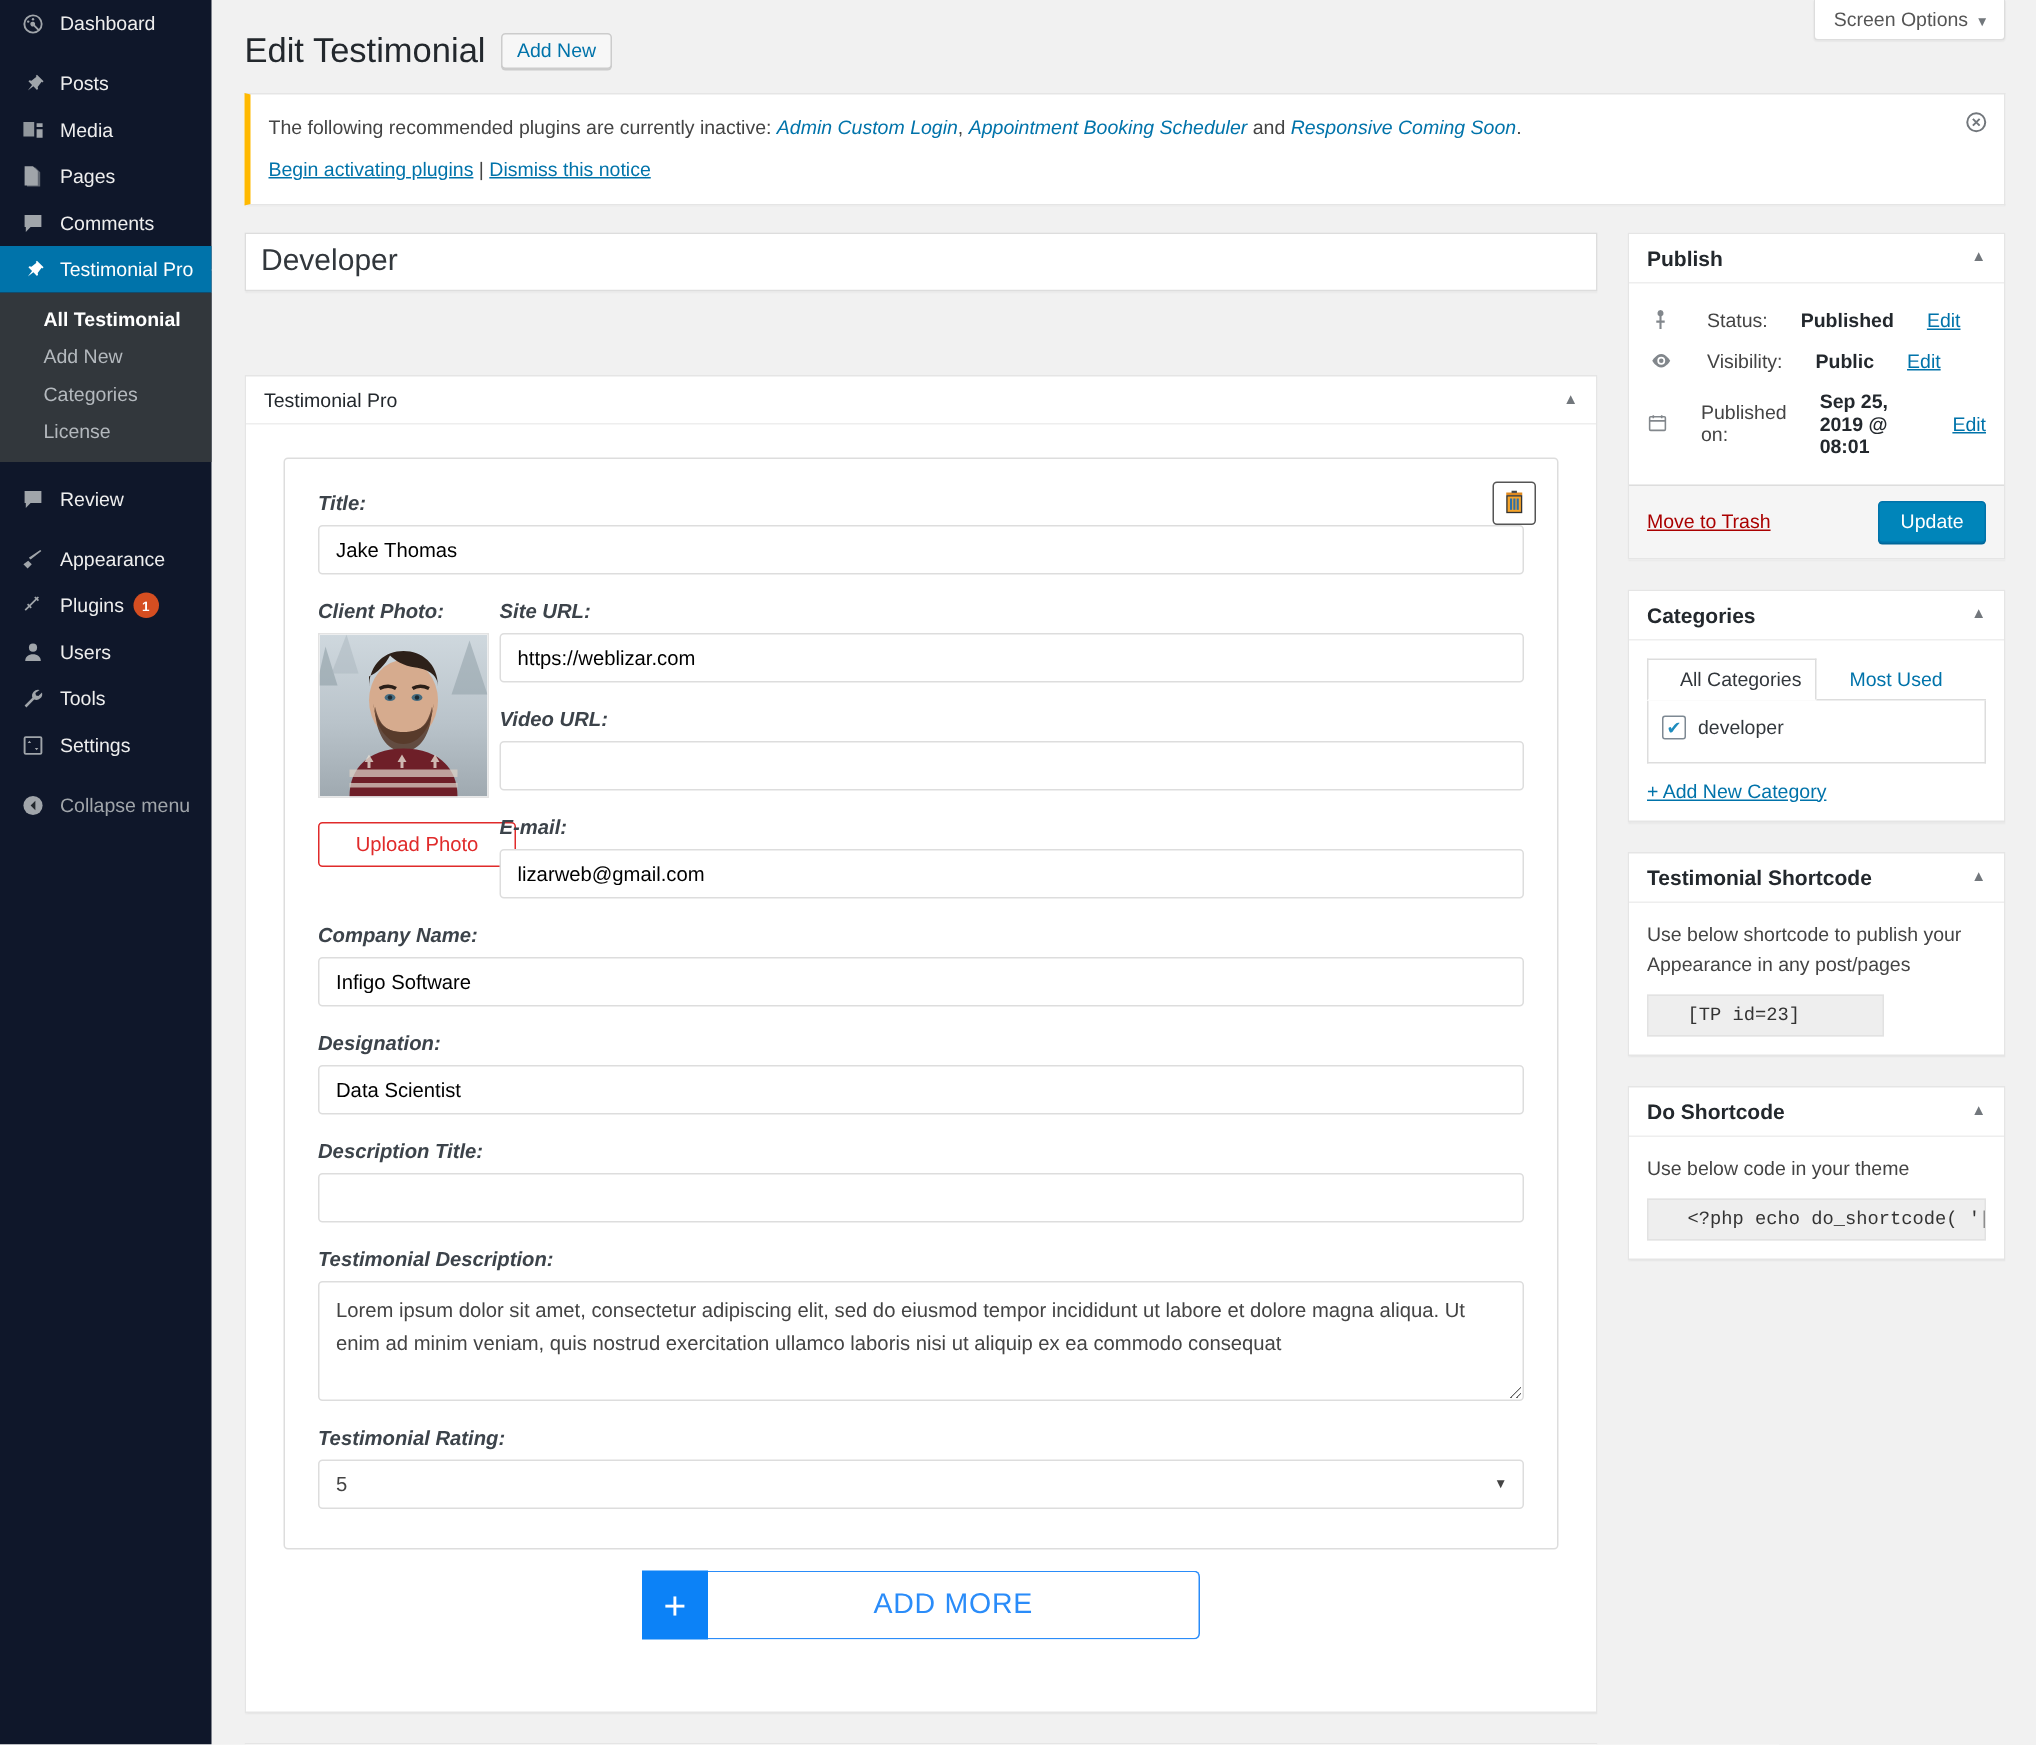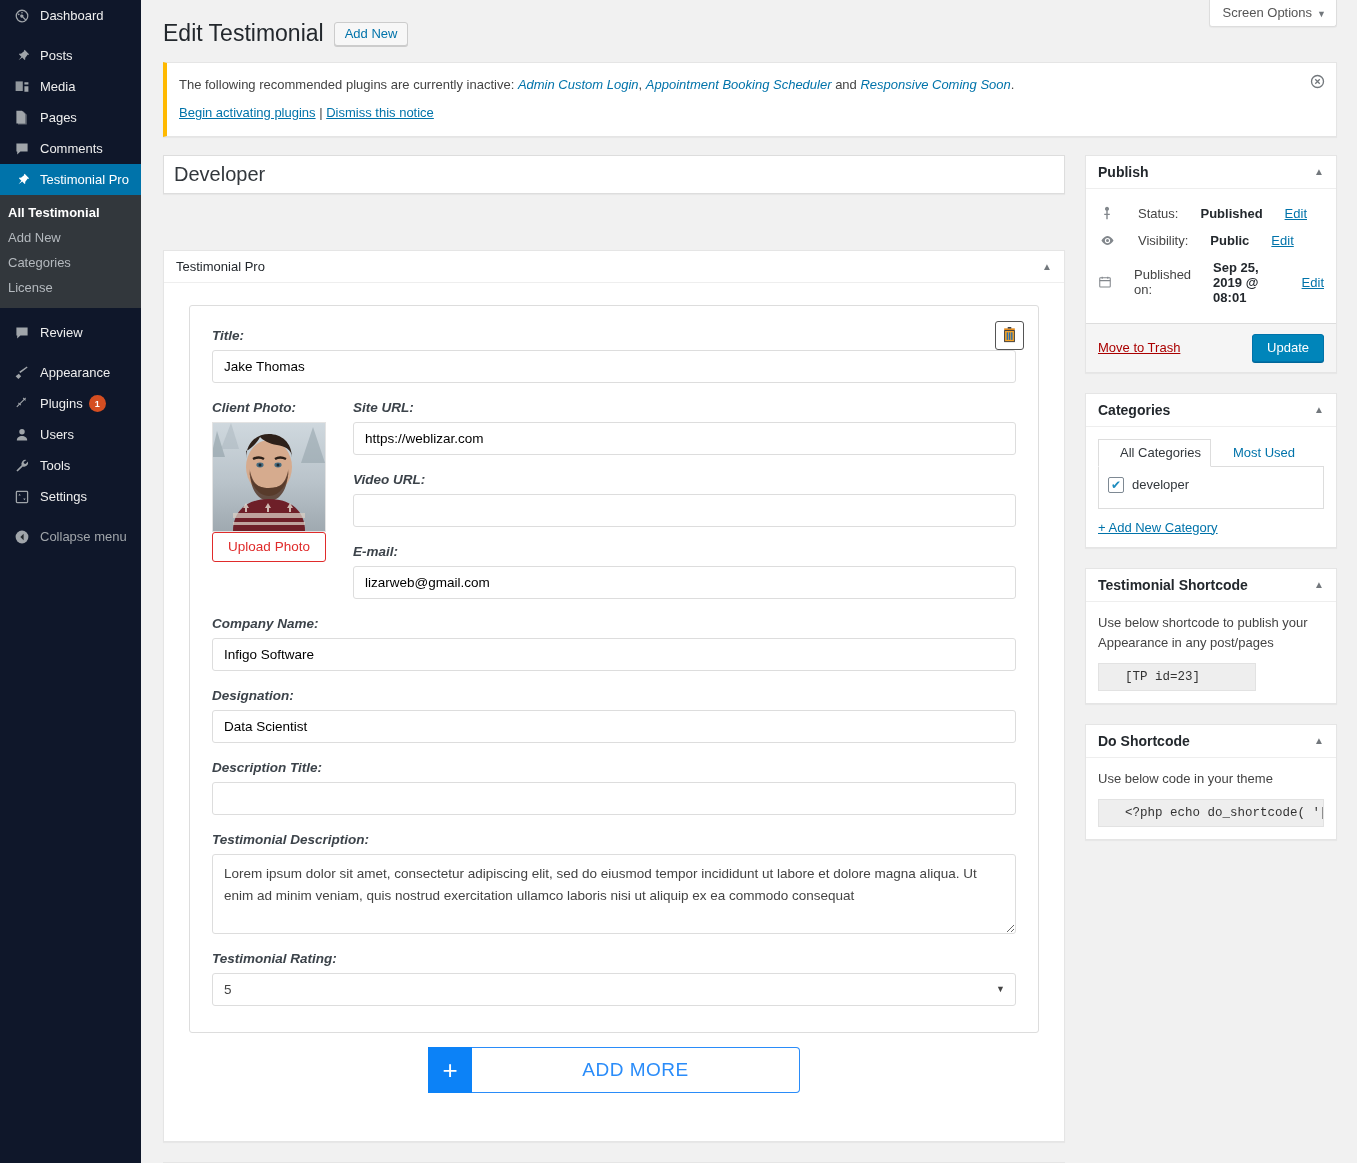--- a/index.html
+++ b/index.html
@@ -46,21 +46,21 @@
     content: "";
     position: absolute;
     right: -8px; top: 50%;
     margin-top: -8px;
     border: 8px solid transparent;
     border-right-color: #f1f1f1;
   }
   .menu-sep { height: 9px; }
   .submenu { background: #32373c; padding: 5px 0 8px 0; }
   .submenu-item {
-    padding: 5px 0 5px 8px;
+    padding: 5px 0 5px 29px;
     font-size: 13px;
     color: #b4b9be;
     cursor: pointer;
   }
   .submenu-item.current { color: #fff; font-weight: bold; }
   .badge-count {
     background: #d54e21;
     color: #fff;
     font-size: 9px;
     font-weight: bold;
@@ -224,32 +224,32 @@
     position: absolute;
     top: 15px; right: 14px;
     width: 29px; height: 29px;
     border: 1px solid #555;
     border-radius: 3px;
     background: #fff;
     display: flex; align-items: center; justify-content: center;
     cursor: pointer;
   }
 
-  .row-photo { display: flex; gap: 27px; margin-bottom: 17px; }
+  .row-photo { display: flex; gap: 7px; margin-bottom: 17px; }
   .photo-col { width: 114px; min-width: 114px; }
   .photo-thumb {
     width: 114px; height: 110px;
     border: 1px solid #e3e3e3;
     overflow: hidden;
     position: relative;
   }
   .upload-btn {
-    margin-top: 0;
+    margin-top: 16px;
     display: block;
-    width: 114px;
+    width: 132px;
     text-align: center;
     border: 1px solid #e02b2b;
     color: #e02b2b;
     background: #fff;
     border-radius: 3px;
     font-size: 13.5px;
     padding: 6px 0 7px 0;
     cursor: pointer;
   }
   .fields-col { flex: 1; min-width: 0; }

